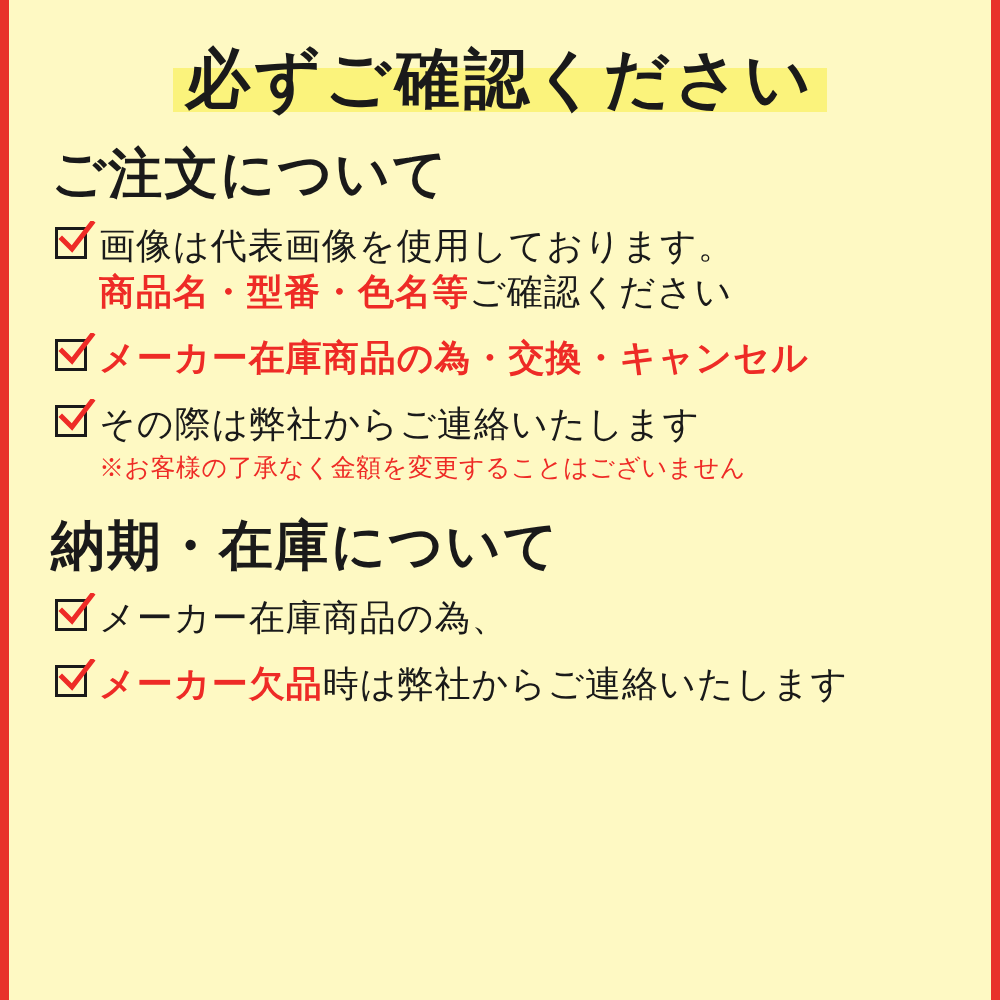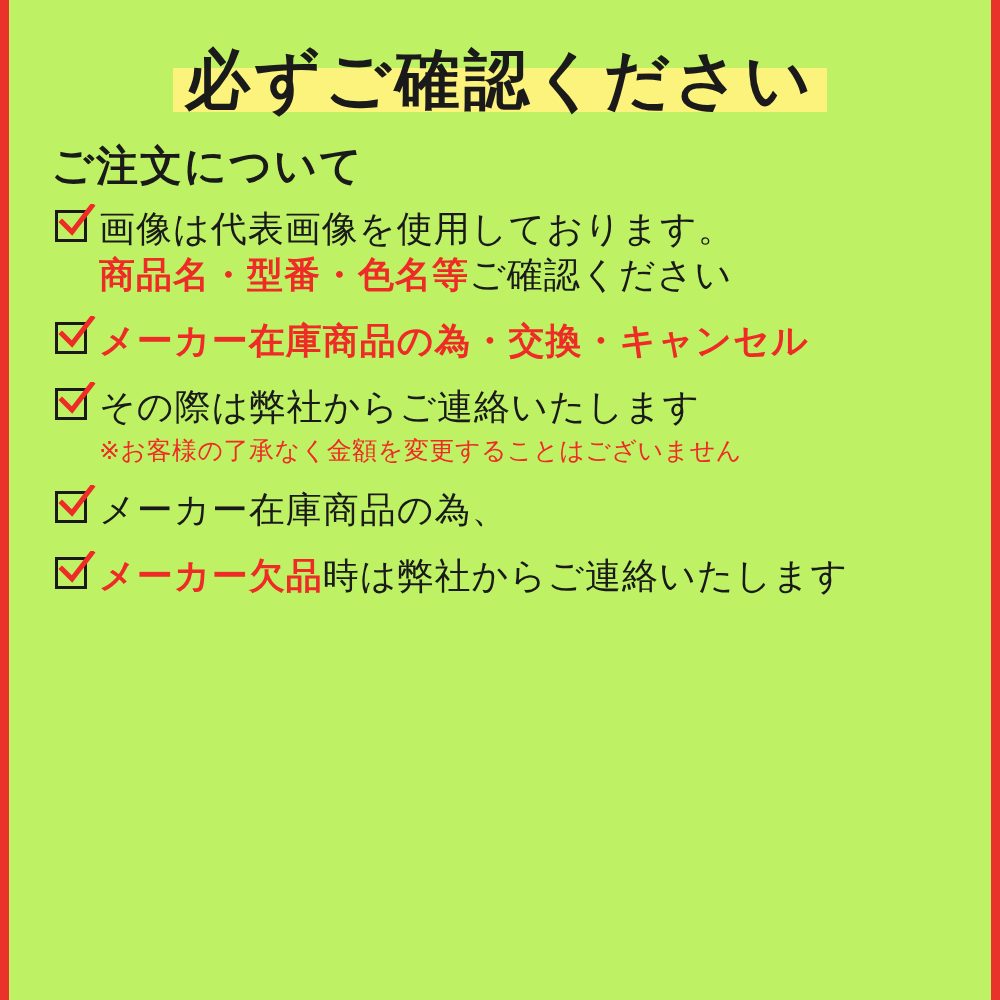--- a/index.html
+++ b/index.html
@@ -14,21 +14,22 @@
     overflow: hidden;
   }
 
   .page {
     position: relative;
     width: 1000px;
     height: 1000px;
     box-sizing: border-box;
     border-left: 9px solid #e8322a;
     border-right: 9px solid #e8322a;
-    background: #bef264;
+    background: #fef9c3;
+    font-family: Liberation Serif, serif;
   }
 
   .inner {
     position: absolute;
     left: 0;
     top: 0;
     right: 0;
     bottom: 0;
     padding: 26px 34px 0 34px;
     box-sizing: border-box;
@@ -59,21 +60,21 @@
     background: #fbf37c;
     z-index: 0;
   }
   .title .txt {
     position: relative;
     z-index: 1;
   }
 
   
   .section-head {
-    font-size: 42px;
+    font-size: 54px;
     font-weight: bold;
     color: #1a1a1a;
     letter-spacing: 2px;
     margin: 10px 0 12px 8px;
   }
   .section-head.second {
     margin-top: 26px;
   }
 
   
@@ -185,20 +186,21 @@
           </svg>
       </span>
       <span class="lines">
         <div class="line">
           <span class="blk">その際は弊社からご連絡いたします</span>
         </div>
         <div class="note">※お客様の了承なく金額を変更することはございません</div>
       </span>
     </div>
 
+    <div class="section-head second">納期・在庫について</div>
 
     <div class="item">
       <span class="check">
         <span class="box"></span>
         <svg class="tick" viewBox="0 0 38 34" aria-hidden="true">
             <polyline points="4,18 14,28 34,2" fill="none" stroke="#ee2b26" stroke-width="5" stroke-linecap="square"></polyline>
           </svg>
       </span>
       <span class="lines">
         <div class="line">

